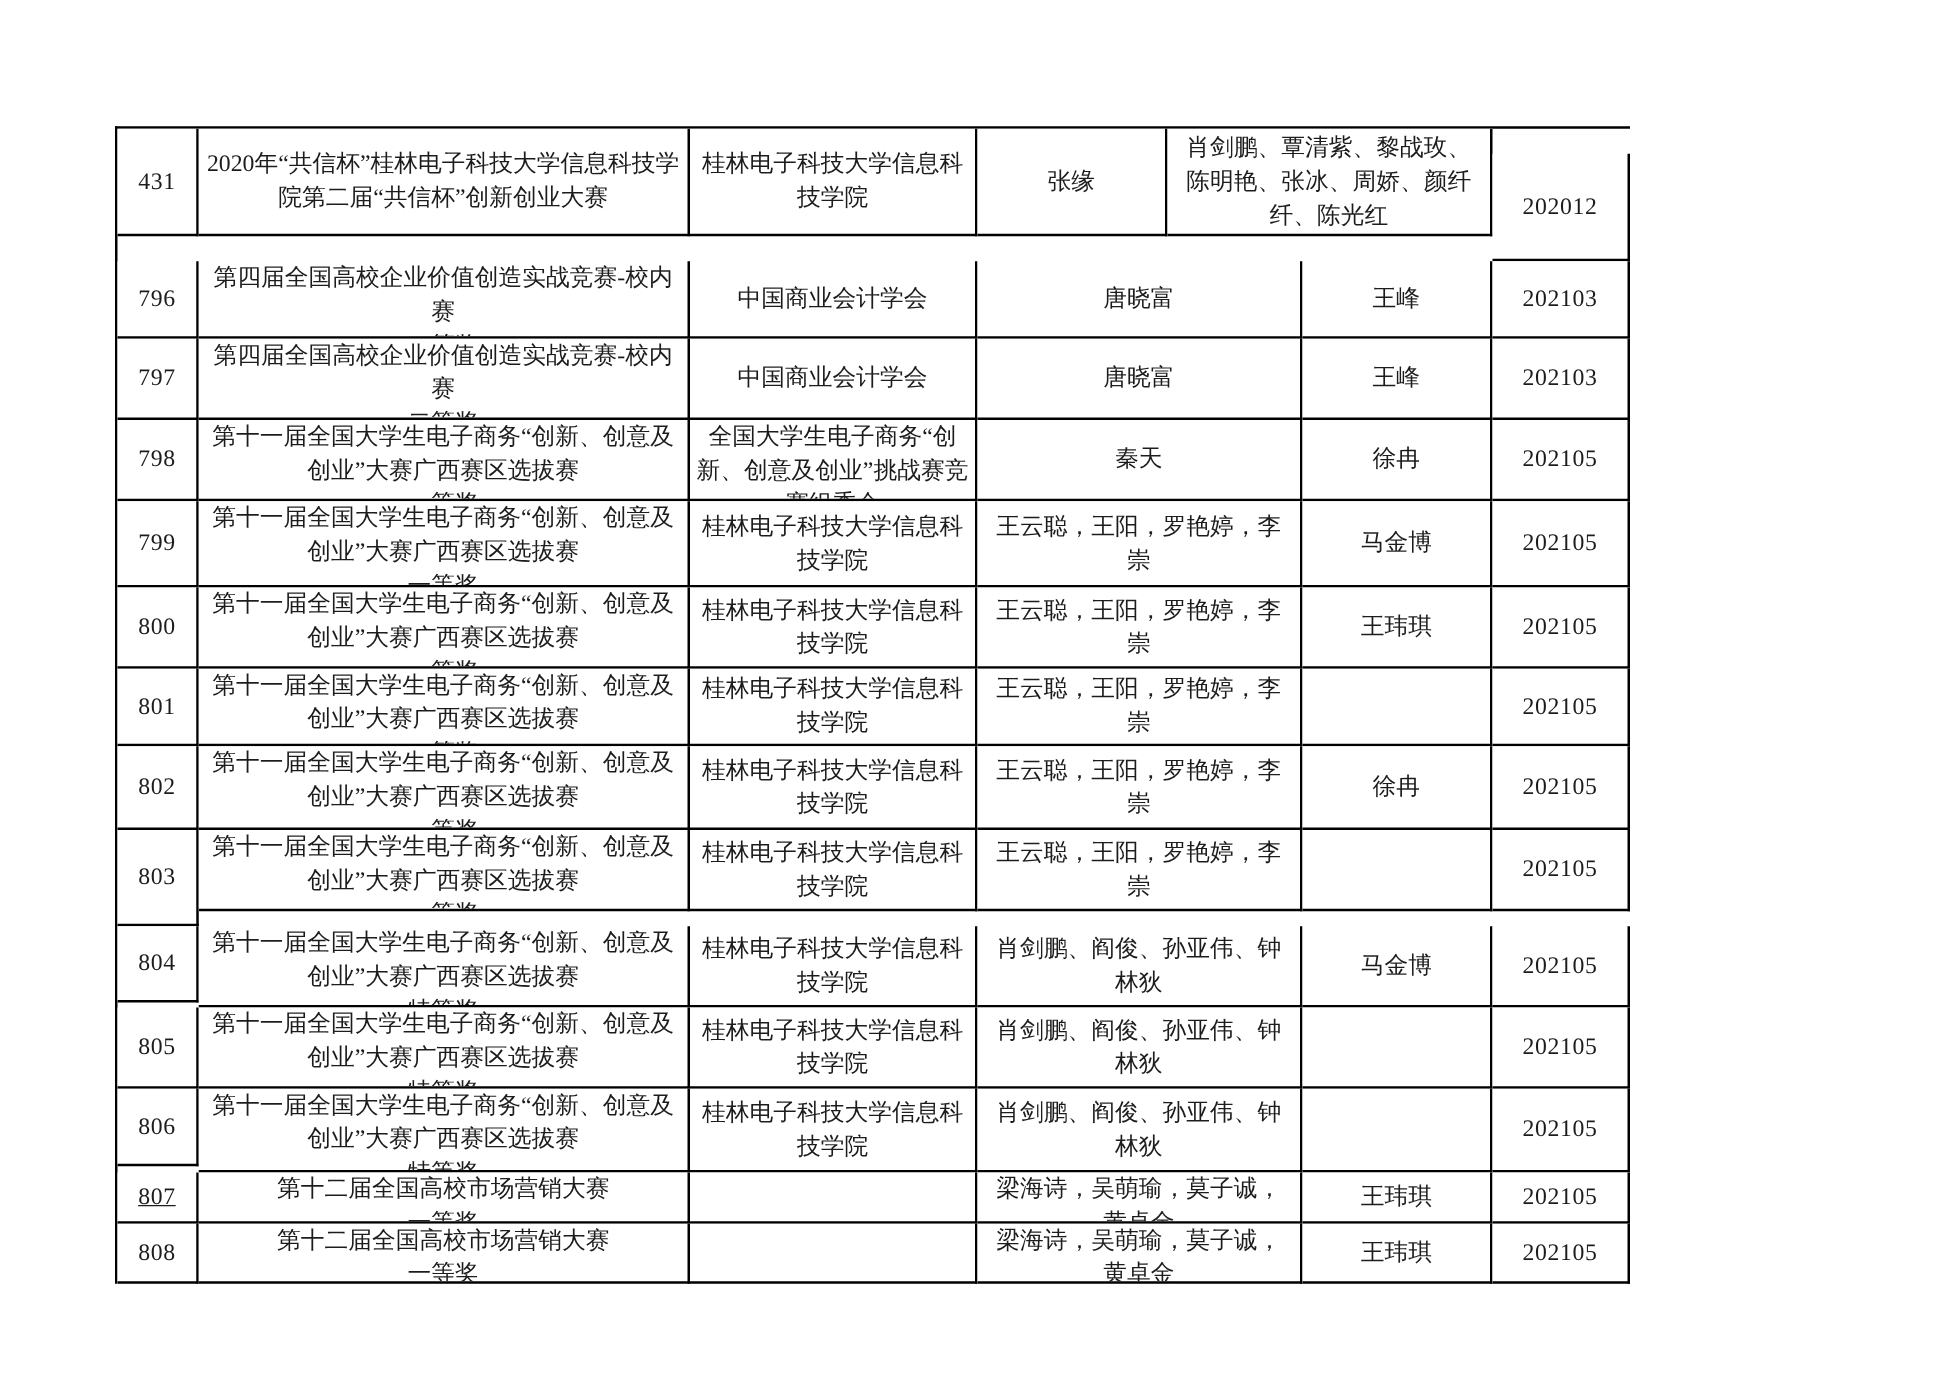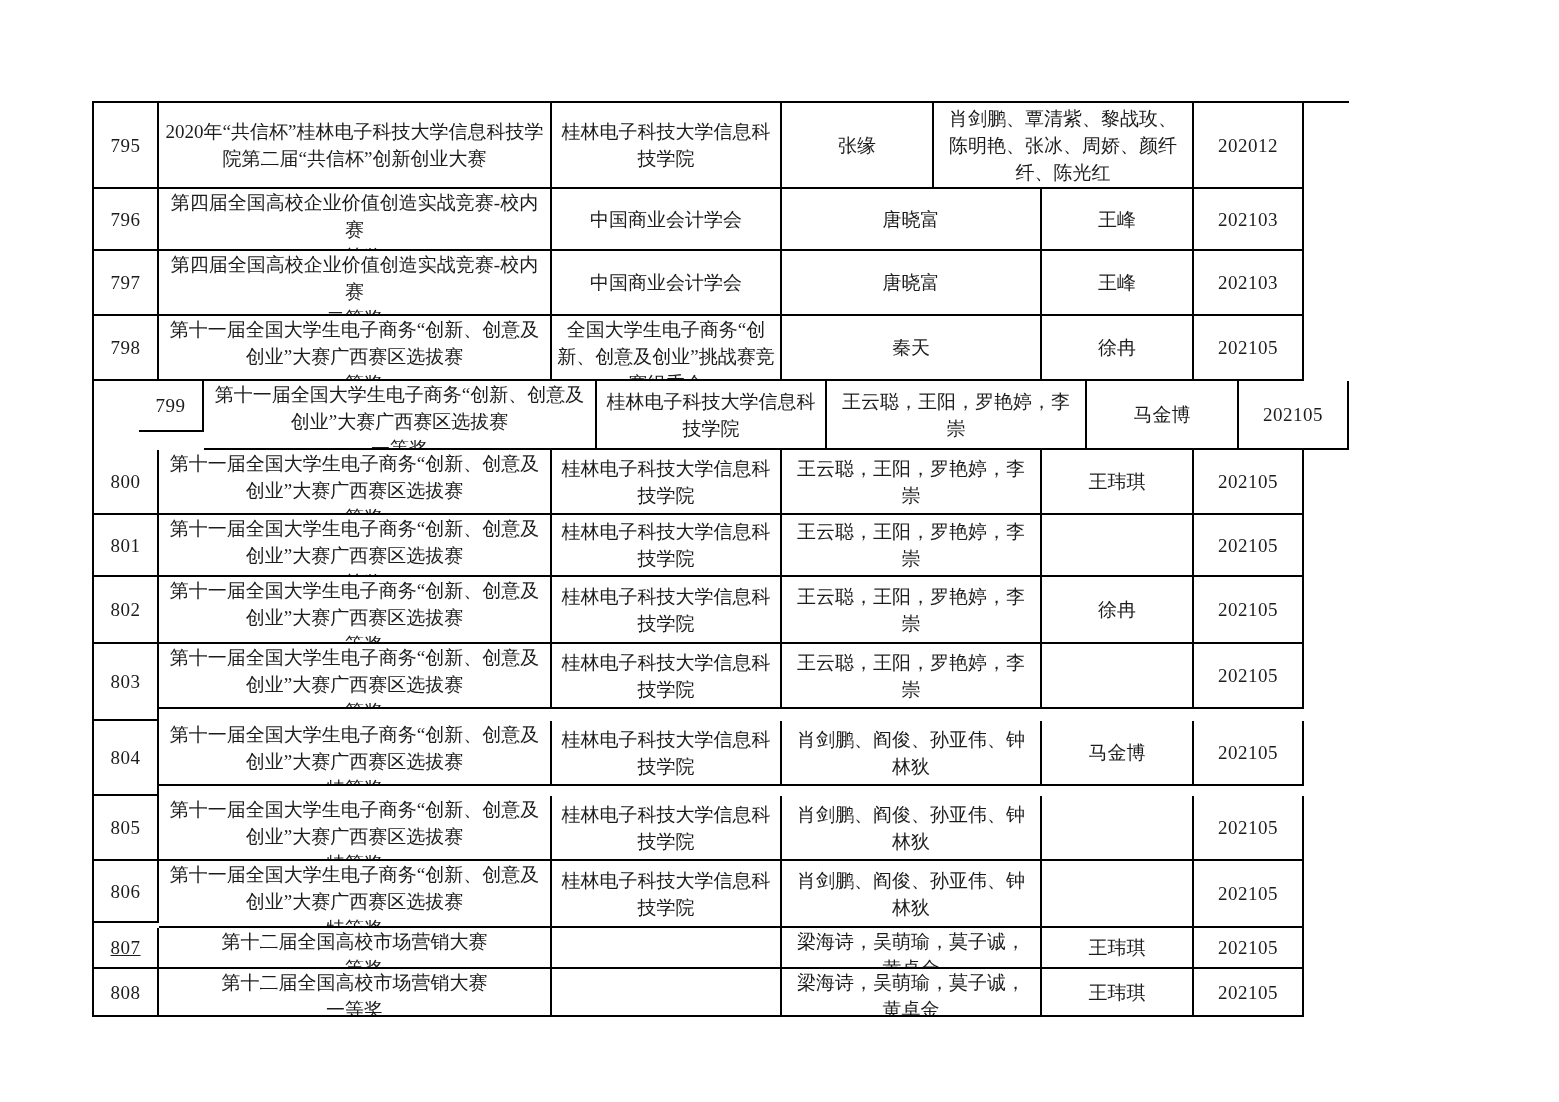--- a/index.html
+++ b/index.html
@@ -40,37 +40,37 @@
   .c5{width:110px;}
   .num{letter-spacing:0.5px;}
 </style>
 </head>
 <body>
 
 <div class="page">
   <div class="tbl" id="award-table">
   <div class="row">
     <div class="cell c0" style="height: 86px;">
-      <div class="inner num">795</div>
+      <div class="inner num">431</div>
     </div>
     <div class="cell c1" style="height: 86px; font-family: Liberation Serif, serif;">
       <div class="inner">
         <div>2020年“共信杯”桂林电子科技大学信息科技学院第二届“共信杯”创新创业大赛</div>
       </div>
     </div>
     <div class="cell c2" style="height: 86px;">
       <div class="inner">桂林电子科技大学信息科技学院</div>
     </div>
     <div class="cell c4" style="height: 86px;">
       <div class="inner">张缘</div>
     </div>
     <div class="cell c3" style="height: 86px;">
       <div class="inner">肖剑鹏、覃清紫、黎战玫、陈明艳、张冰、周娇、颜纤纤、陈光红</div>
     </div>
-    <div class="cell c5" style="height: 86px;">
+    <div class="cell c5" style="height: 86px; margin-top: 20px;">
       <div class="inner num">202012</div>
     </div>
   </div>
 
   <div class="row">
     <div class="cell c0" style="height: 62px;">
       <div class="inner num">796</div>
     </div>
     <div class="cell c1" style="height: 62px;">
       <div class="inner">
@@ -134,21 +134,21 @@
     </div>
     <div class="cell c4" style="height: 65px;">
       <div class="inner">徐冉</div>
     </div>
     <div class="cell c5" style="height: 65px;">
       <div class="inner num">202105</div>
     </div>
   </div>
 
   <div class="row">
-    <div class="cell c0" style="height: 51px; margin-left: 45px;">
+    <div class="cell c0" style="height: 69px;">
       <div class="inner num">799</div>
     </div>
     <div class="cell c1" style="height: 69px;">
       <div class="inner">
         <div>第十一届全国大学生电子商务“创新、创意及创业”大赛广西赛区选拔赛</div>
         <div>一等奖</div>
       </div>
     </div>
     <div class="cell c2" style="height: 69px;">
       <div class="inner">桂林电子科技大学信息科技学院</div>
@@ -254,21 +254,21 @@
     </div>
     <div class="cell c4" style="height: 65px;">
       <div class="inner"></div>
     </div>
     <div class="cell c5" style="height: 65px;">
       <div class="inner num">202105</div>
     </div>
   </div>
 
   <div class="row">
-    <div class="cell c0" style="height: 75px;">
+    <div class="cell c0" style="height: 61px;">
       <div class="inner num">804</div>
     </div>
     <div class="cell c1" style="height: 65px;">
       <div class="inner">
         <div>第十一届全国大学生电子商务“创新、创意及创业”大赛广西赛区选拔赛</div>
         <div>特等奖</div>
       </div>
     </div>
     <div class="cell c2" style="height: 65px;">
       <div class="inner">桂林电子科技大学信息科技学院</div>

